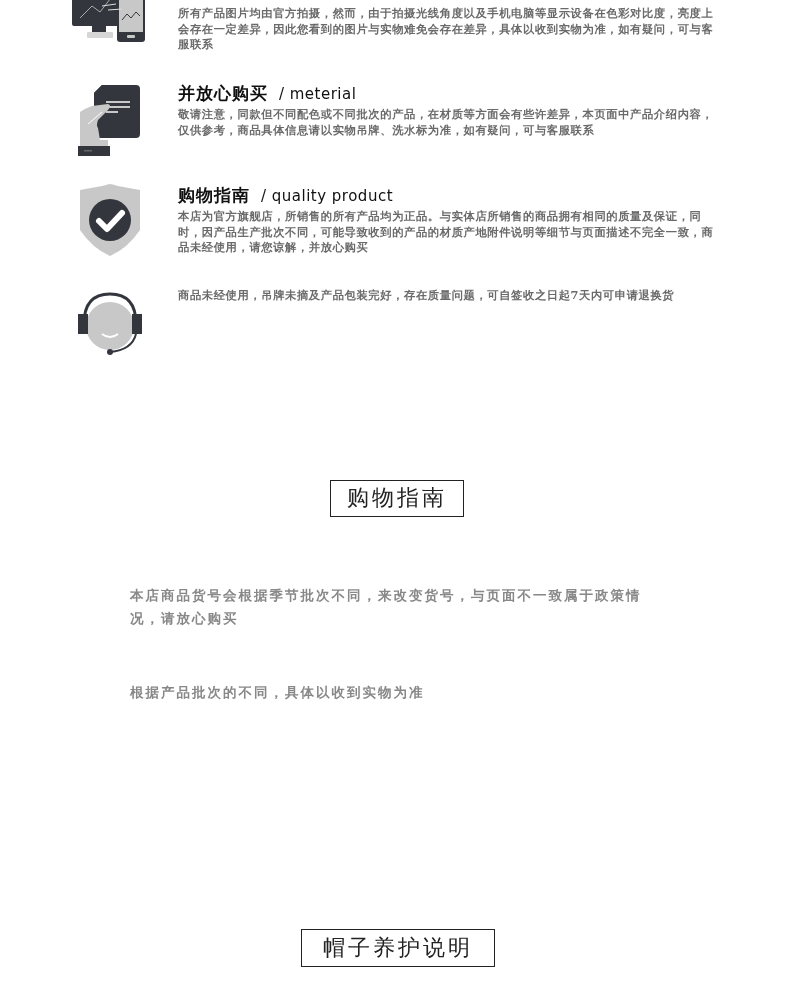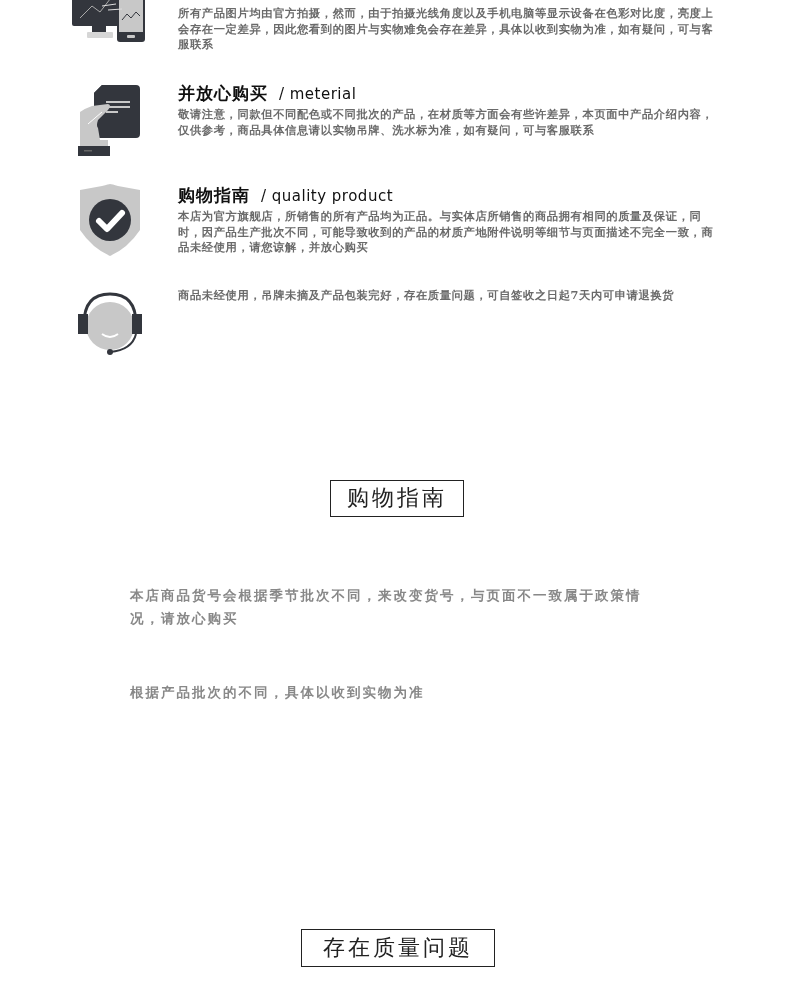--- a/index.html
+++ b/index.html
@@ -100,13 +100,13 @@
 <div class="boxed-heading" style="left:330px; top:480px; width:134px; height:37px; line-height:34px;">购物指南</div>
 
 <div class="faq" style="top:584px;">
   <div class="faq-a" style="width:540px;">本店商品货号会根据季节批次不同，来改变货号，与页面不一致属于政策情况，请放心购买</div>
 </div>
 
 <div class="faq" style="top:681px;">
   <div class="faq-a">根据产品批次的不同，具体以收到实物为准</div>
 </div>
 
-<div class="boxed-heading" style="left:301px; top:929px; width:194px; height:38px; line-height:35px;">存在质量问题</div>
+<div class="boxed-heading" style="left:301px; top:929px; width:194px; height:38px; line-height:35px;">帽子养护说明</div>
 
 </body></html>

